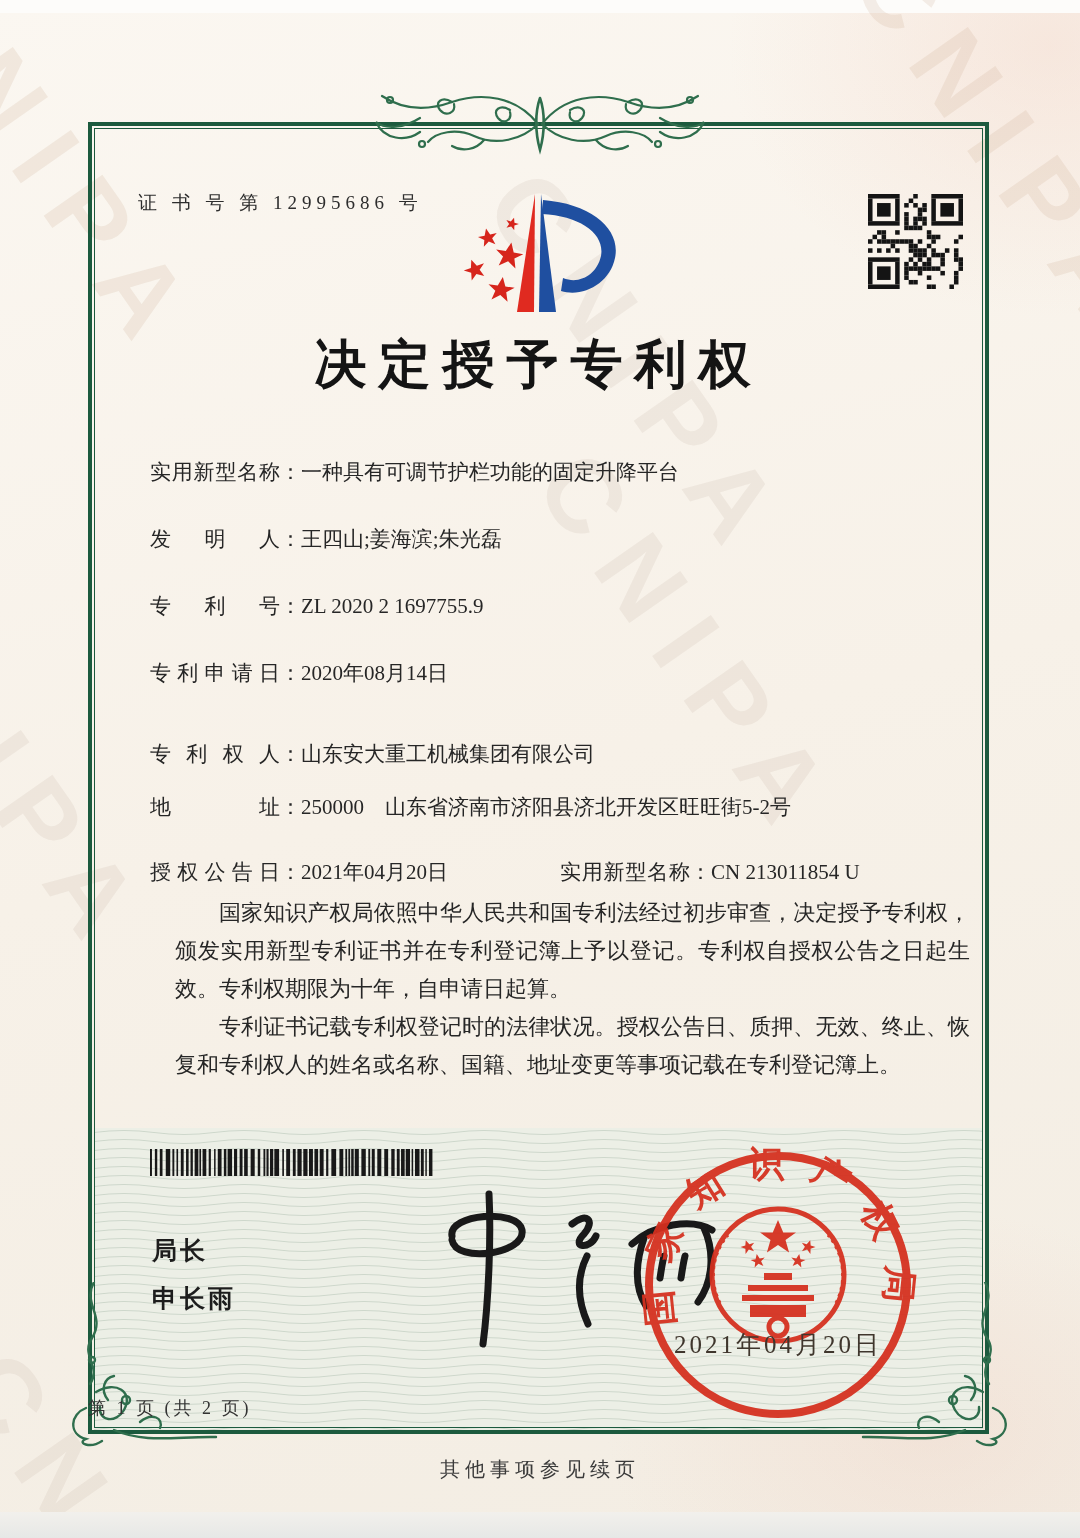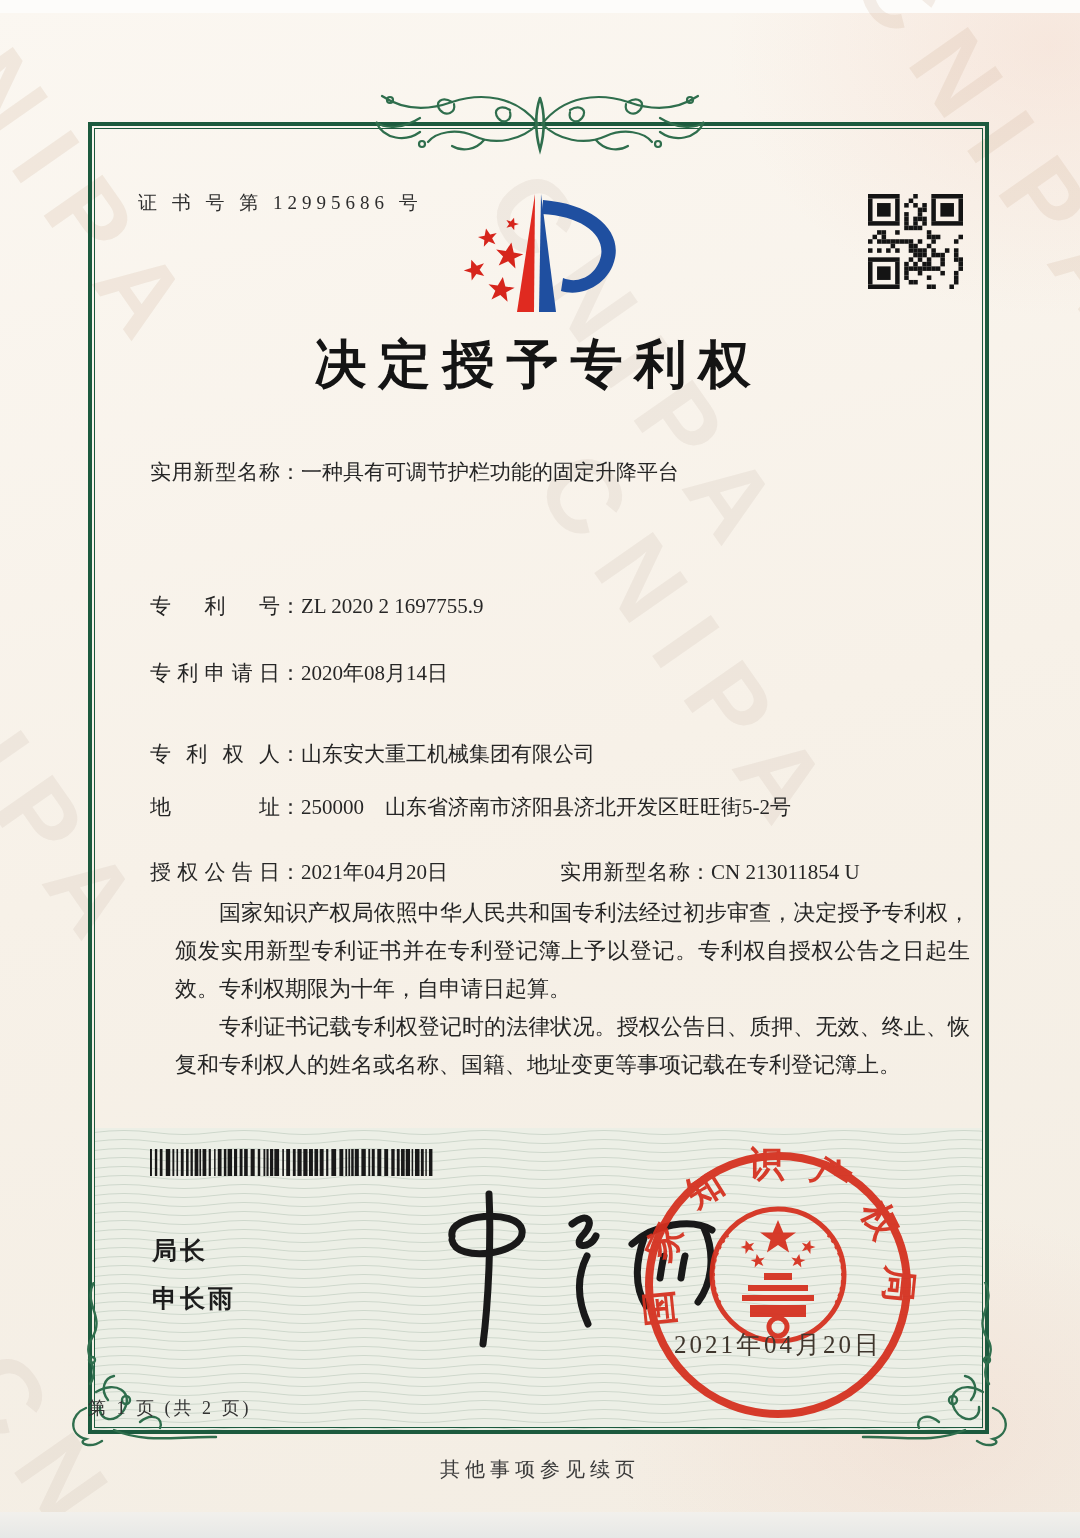--- a/index.html
+++ b/index.html
@@ -245,20 +245,23 @@
       <rect x="0" y="67.85714285714286" width="4.523809523809524" height="22.61904761904762" fill="#141414"></rect>
       <rect x="27.142857142857142" y="67.85714285714286" width="4.523809523809524" height="22.61904761904762" fill="#141414"></rect>
       <rect x="9.047619047619047" y="72.38095238095238" width="13.571428571428571" height="13.571428571428571" fill="#141414"></rect>
     </svg>
 
   <div class="abs title">决定授予专利权</div>
 
   <div class="abs row r1">
     <span class="flabel">实用新型名称</span><span>：</span><span class="fval">一种具有可调节护栏功能的固定升降平台</span>
   </div>
+  <div class="abs row r2">
+    <span class="flabel">发明人</span><span>：</span><span class="fval">王四山;姜海滨;朱光磊</span>
+  </div>
   <div class="abs row r3">
     <span class="flabel">专利号</span><span>：</span><span class="fval">ZL 2020 2 1697755.9</span>
   </div>
   <div class="abs row r4">
     <span class="flabel">专利申请日</span><span>：</span><span class="fval">2020年08月14日</span>
   </div>
   <div class="abs row r5">
     <span class="flabel">专利权人</span><span>：</span><span class="fval">山东安大重工机械集团有限公司</span>
   </div>
   <div class="abs row r6">

